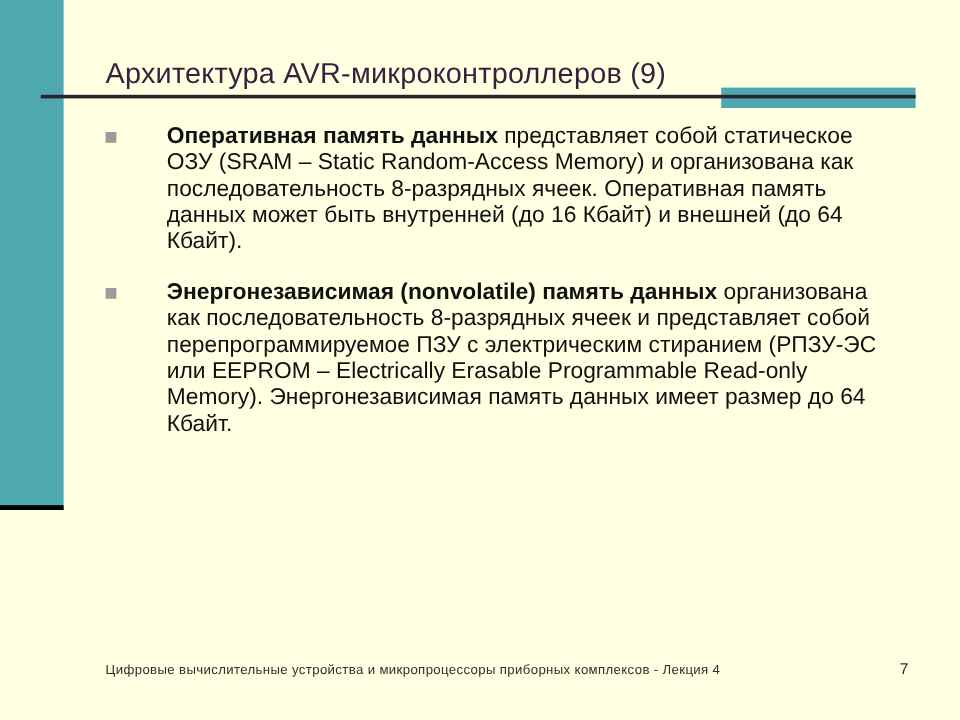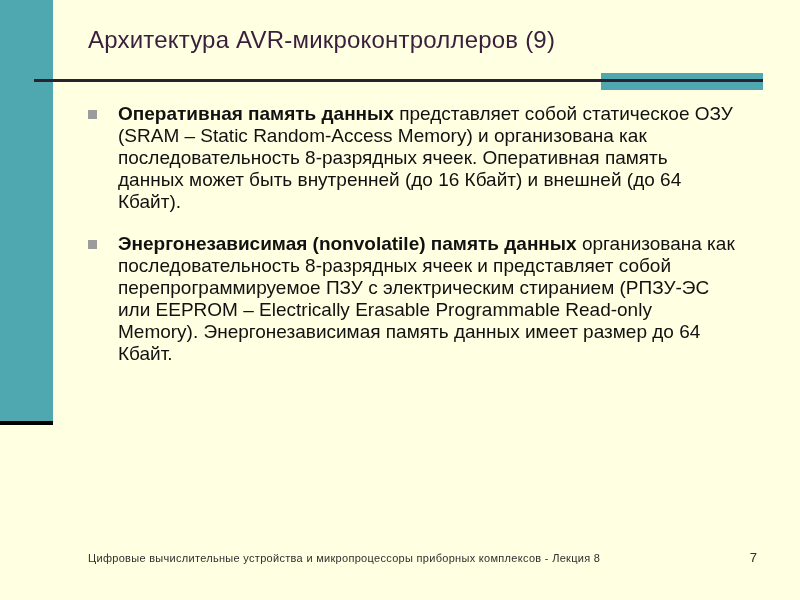--- a/index.html
+++ b/index.html
@@ -21,21 +21,21 @@
     top: 0;
     width: 53px;
     height: 421px;
     background: #4FA7B0;
     border-bottom: 4px solid #000000;
     z-index: 1;
   }
   .slide-title {
     position: absolute;
     left: 88px;
-    top: 26px;
+    top: 48px;
     margin: 0;
     font-size: 24px;
     font-weight: normal;
     color: #3A1F3D;
     letter-spacing: 0.2px;
     z-index: 3;
     white-space: nowrap;
   }
   .title-rule-accent {
     position: absolute;
@@ -62,20 +62,21 @@
     width: 648px;
     margin: 0;
     padding: 0;
     list-style: none;
     z-index: 2;
   }
   .bullet-item {
     display: flex;
     align-items: flex-start;
     margin-bottom: 20px;
+    gap: 21px;
   }
   .bullet-marker {
     flex: 0 0 9px;
     width: 9px;
     height: 9px;
     background: #9C9C9C;
     margin-top: 7px;
     margin-right: 21px;
   }
   .bullet-content {
@@ -127,17 +128,17 @@
         <span>представляет собой статическое ОЗУ (SRAM – Static Random-Access Memory) и организована как последовательность 8-разрядных ячеек. Оперативная память данных может быть внутренней (до 16 Кбайт) и внешней (до 64 Кбайт).</span></span>
     </li>
     <li class="bullet-item">
       <span class="bullet-marker"></span>
       <span class="bullet-content"><span class="bullet-lead">Энергонезависимая (nonvolatile) память данных</span>
         <span>организована как последовательность 8-разрядных ячеек и представляет собой перепрограммируемое ПЗУ с электрическим стиранием (РПЗУ-ЭС или EEPROM – Electrically Erasable Programmable Read-only Memory). Энергонезависимая память данных имеет размер до 64 Кбайт.</span></span>
     </li>
   </ul>
 
   <div class="footer">
-    <span class="footer-text">Цифровые вычислительные устройства и микропроцессоры приборных комплексов - Лекция 8</span>
+    <span class="footer-text">Цифровые вычислительные устройства и микропроцессоры приборных комплексов - Лекция 4</span>
     <span class="page-number">7</span>
   </div>
 
 </div>
 
 </body></html>

